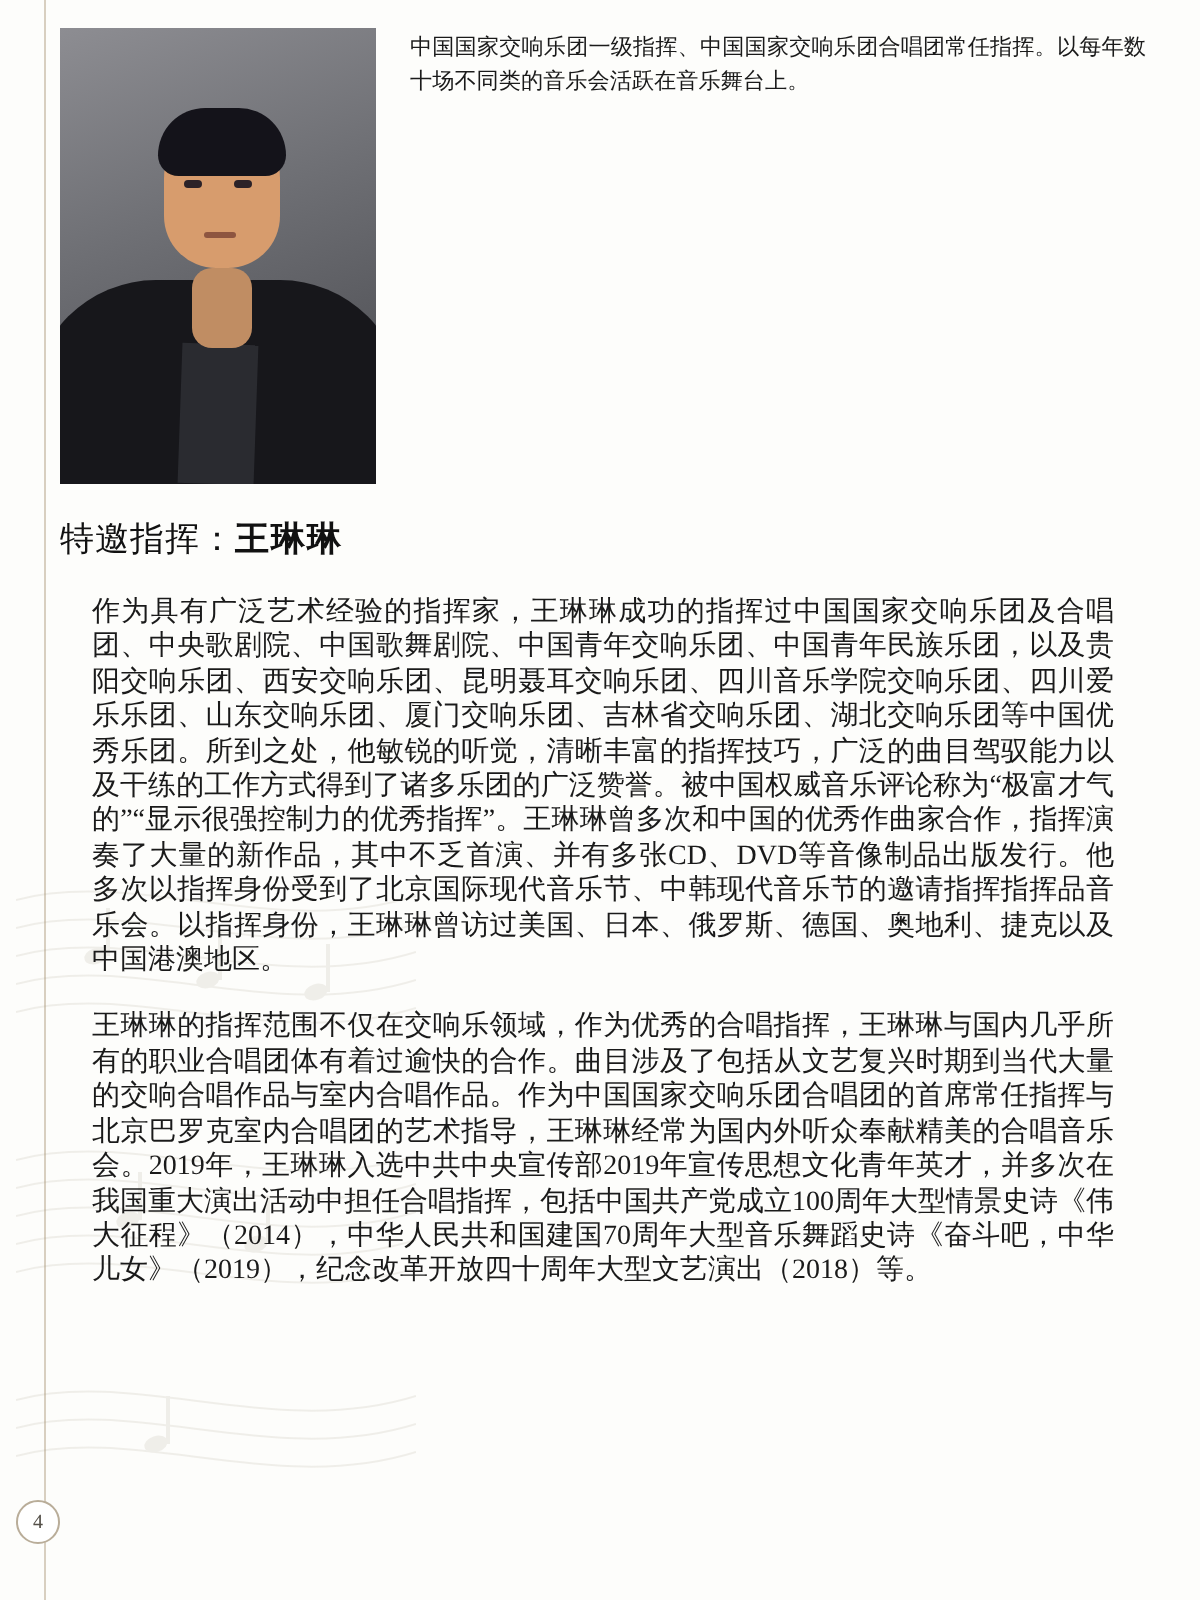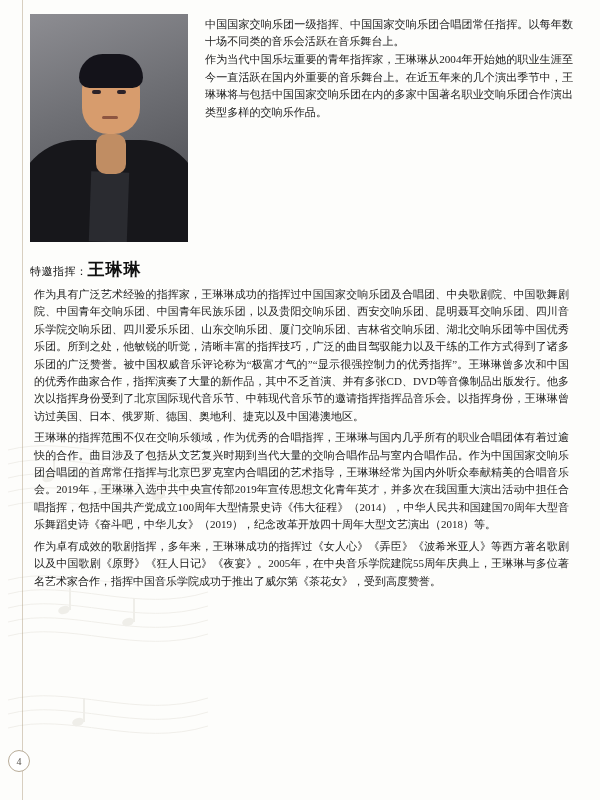--- a/index.html
+++ b/index.html
@@ -123,21 +123,21 @@
     border-radius: 2px;
   }
   .caption {
     position: absolute;
     left: 30px;
     top: 258px;
     width: 175px;
     white-space: nowrap;
   }
   .caption-label {
-    font-size: 11px;
+    font-size: 17px;
     color: #111;
     letter-spacing: 0.5px;
   }
   .caption-name {
     font-size: 17px;
     font-weight: bold;
     color: #111;
     letter-spacing: 1px;
   }
   .article {
@@ -155,22 +155,22 @@
     text-justify: inter-ideograph;
     text-indent: 0;
   }
   .flow {
     position: absolute;
     left: 30px;
     top: 282px;
     width: 543px;
   }
   .flow p {
-    margin: 4px;
-    font-size: 11px;
+    margin: 16px;
+    font-size: 14px;
     line-height: 17.4px;
     color: #1a1a1a;
     text-align: justify;
     text-justify: inter-ideograph;
   }
   .page-number {
     position: absolute;
     left: 8px;
     bottom: 28px;
     width: 20px;
@@ -237,24 +237,22 @@
       <div class="p-mouth"></div>
     </div>
   </div>
 
   <div class="caption">
     <span class="caption-label">特邀指挥：</span><span class="caption-name">王琳琳</span>
   </div>
 
   <div class="article">
     <p>中国国家交响乐团一级指挥、中国国家交响乐团合唱团常任指挥。以每年数十场不同类的音乐会活跃在音乐舞台上。</p>
-    <p>作为当代中国乐坛重要的青年指挥家，王琳琳从2004年开始她的职业生涯至今一直活跃在国内外重要的音乐舞台上。在近五年来的几个演出季节中，王琳琳将与包括中国国家交响乐团在内的多家中国著名职业交响乐团合作演出类型多样的交响乐作品。</p>
   </div>
 
   <div class="flow">
     <p>作为具有广泛艺术经验的指挥家，王琳琳成功的指挥过中国国家交响乐团及合唱团、中央歌剧院、中国歌舞剧院、中国青年交响乐团、中国青年民族乐团，以及贵阳交响乐团、西安交响乐团、昆明聂耳交响乐团、四川音乐学院交响乐团、四川爱乐乐团、山东交响乐团、厦门交响乐团、吉林省交响乐团、湖北交响乐团等中国优秀乐团。所到之处，他敏锐的听觉，清晰丰富的指挥技巧，广泛的曲目驾驭能力以及干练的工作方式得到了诸多乐团的广泛赞誉。被中国权威音乐评论称为“极富才气的”“显示很强控制力的优秀指挥”。王琳琳曾多次和中国的优秀作曲家合作，指挥演奏了大量的新作品，其中不乏首演、并有多张CD、DVD等音像制品出版发行。他多次以指挥身份受到了北京国际现代音乐节、中韩现代音乐节的邀请指挥指挥品音乐会。以指挥身份，王琳琳曾访过美国、日本、俄罗斯、德国、奥地利、捷克以及中国港澳地区。</p>
     <p>王琳琳的指挥范围不仅在交响乐领域，作为优秀的合唱指挥，王琳琳与国内几乎所有的职业合唱团体有着过逾快的合作。曲目涉及了包括从文艺复兴时期到当代大量的交响合唱作品与室内合唱作品。作为中国国家交响乐团合唱团的首席常任指挥与北京巴罗克室内合唱团的艺术指导，王琳琳经常为国内外听众奉献精美的合唱音乐会。2019年，王琳琳入选中共中央宣传部2019年宣传思想文化青年英才，并多次在我国重大演出活动中担任合唱指挥，包括中国共产党成立100周年大型情景史诗《伟大征程》（2014），中华人民共和国建国70周年大型音乐舞蹈史诗《奋斗吧，中华儿女》（2019），纪念改革开放四十周年大型文艺演出（2018）等。</p>
-    <p>作为卓有成效的歌剧指挥，多年来，王琳琳成功的指挥过《女人心》《弄臣》《波希米亚人》等西方著名歌剧以及中国歌剧《原野》《狂人日记》《夜宴》。2005年，在中央音乐学院建院55周年庆典上，王琳琳与多位著名艺术家合作，指挥中国音乐学院成功于推出了威尔第《茶花女》，受到高度赞誉。</p>
   </div>
 
   <div class="page-number">4</div>
 
 </div>
 
 </body></html>

